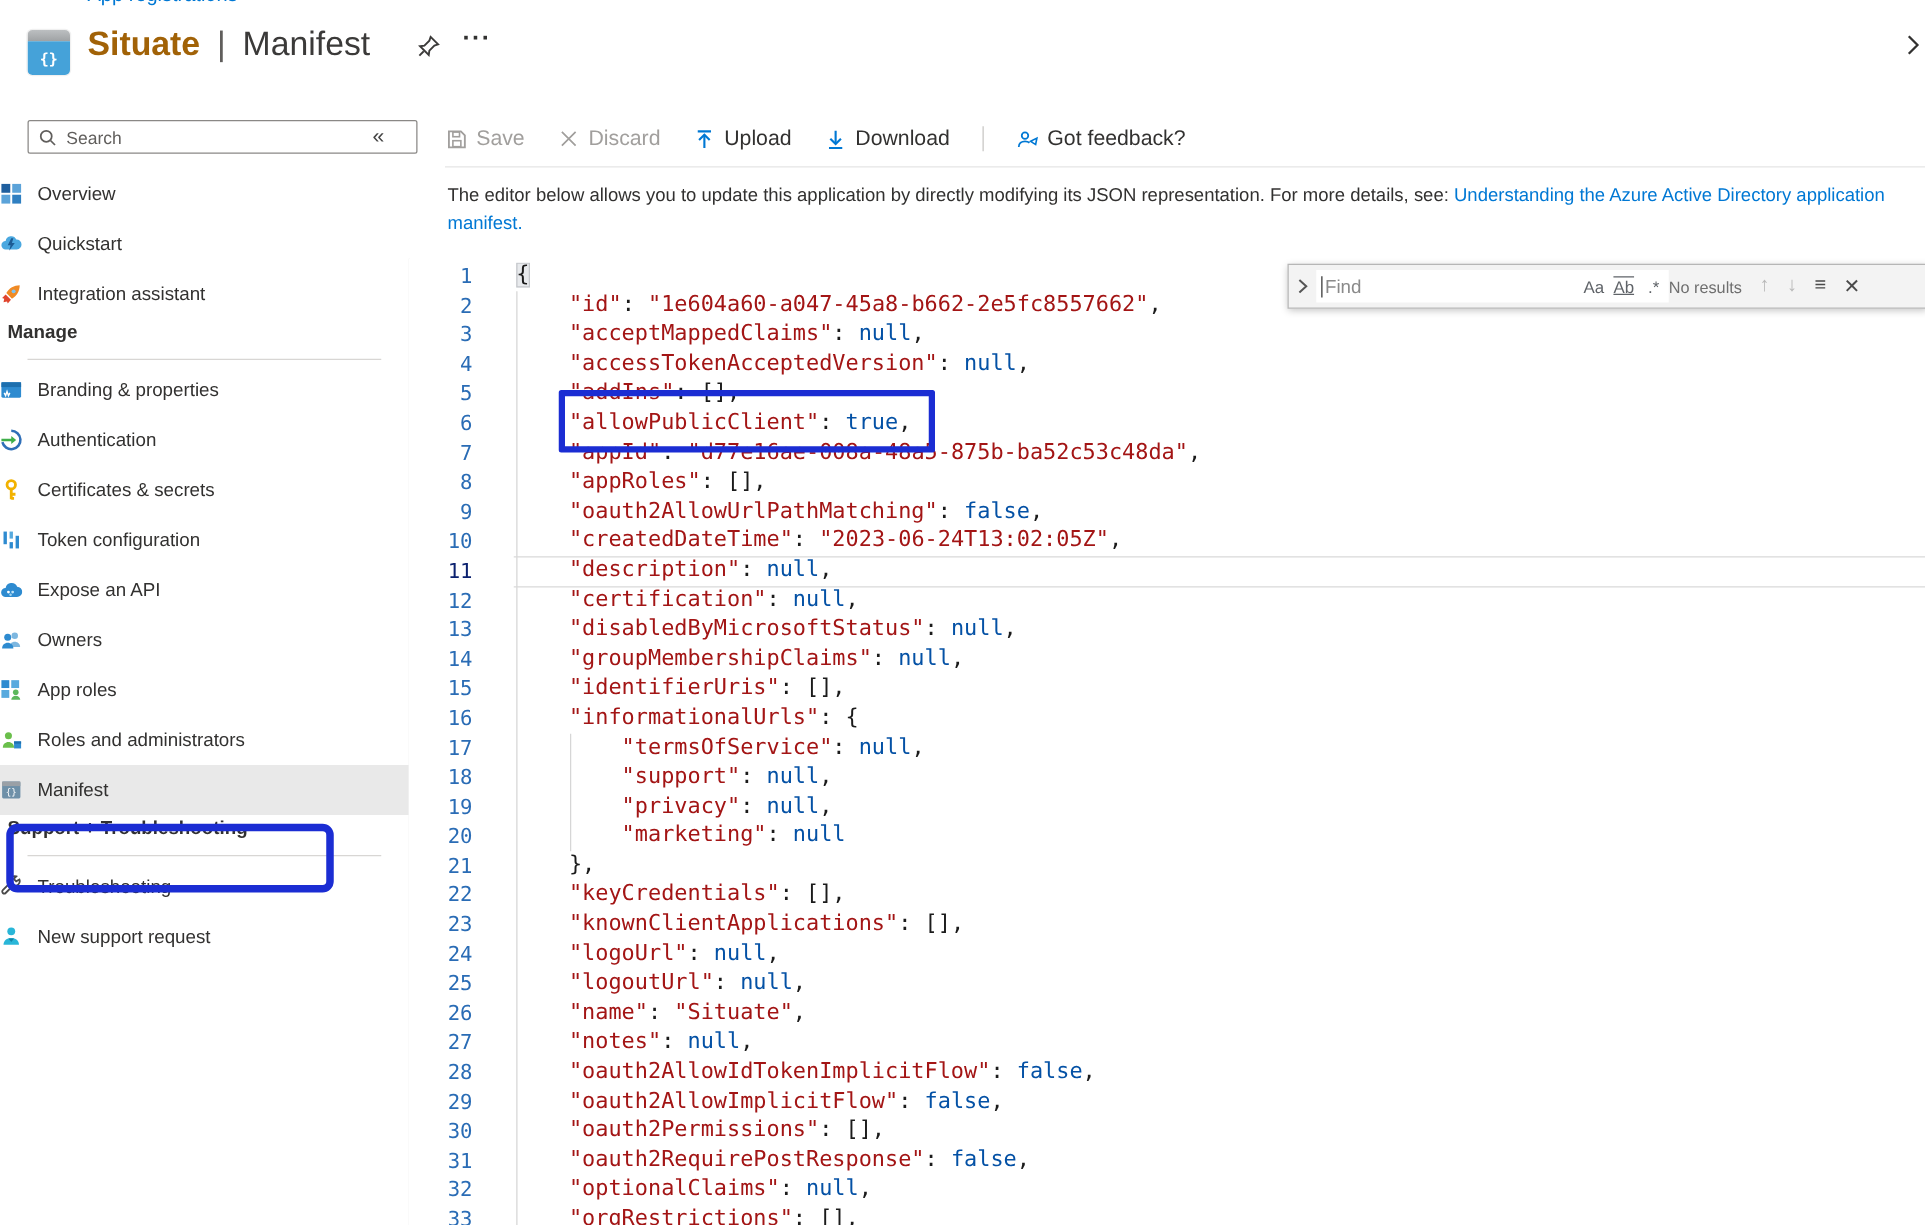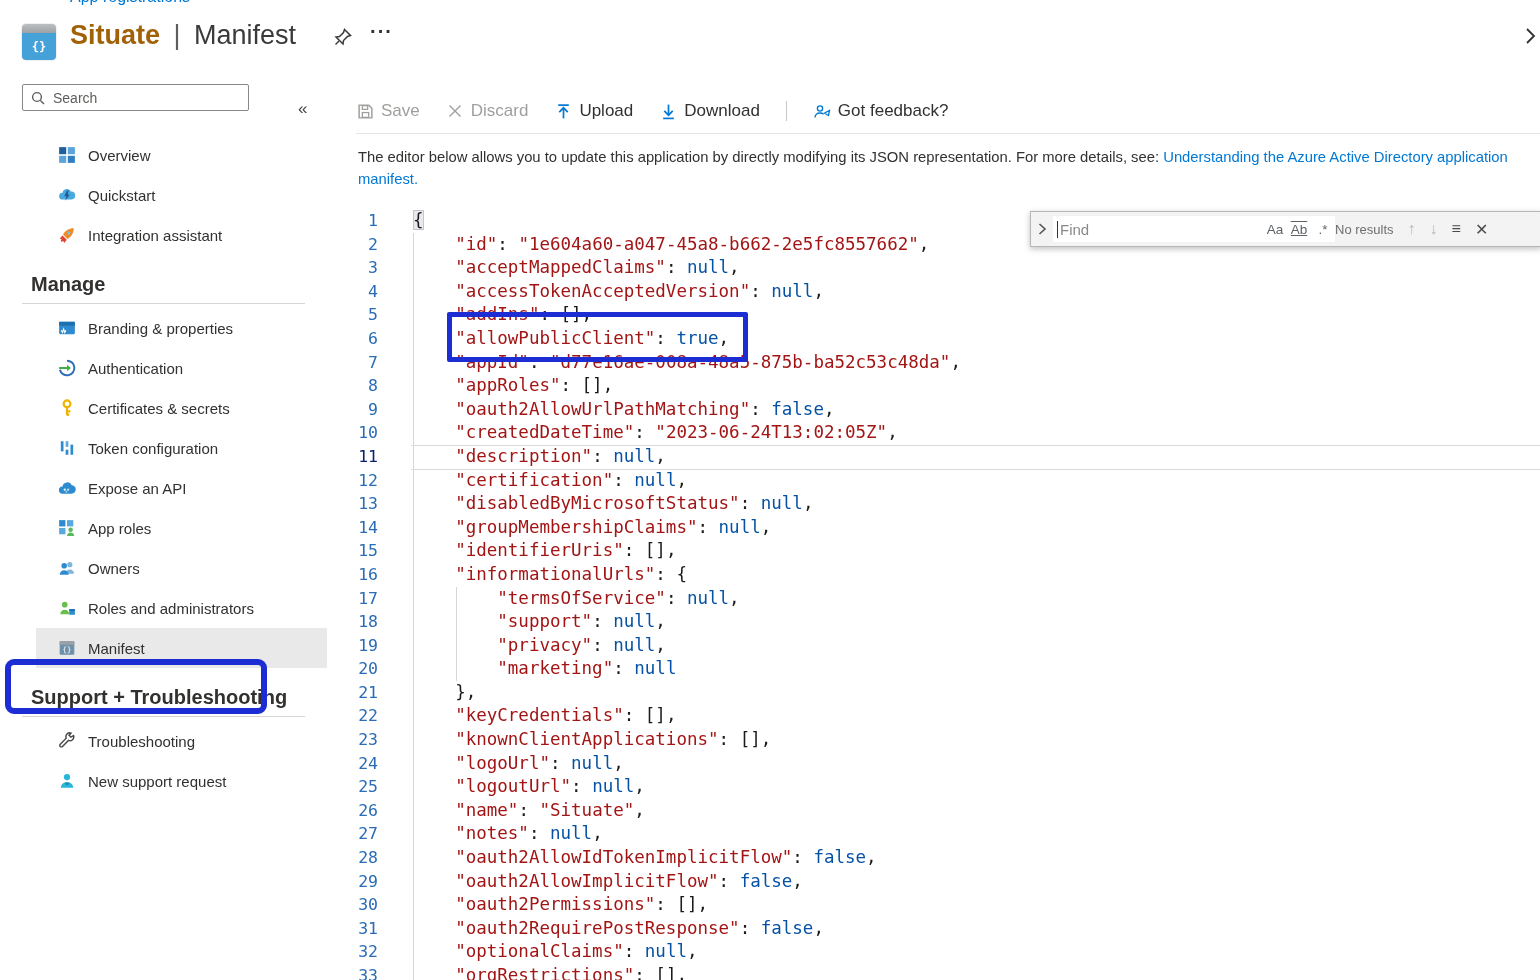--- a/index.html
+++ b/index.html
@@ -20,34 +20,34 @@
   .title{position:absolute;left:70px;top:18px;font-size:27px;line-height:34px;white-space:nowrap;}
   .title .t-app{font-weight:bold;color:#a16207;}
   .title .t-sep{color:#605e5c;font-weight:normal;padding:0 6px;}
   .title .t-page{color:#3b3a39;font-weight:normal;}
   .pin-btn{position:absolute;left:332px;top:26px;width:22px;height:22px;cursor:pointer;}
   .more-btn{position:absolute;left:370px;top:20px;font-size:20px;font-weight:bold;color:#323130;
             letter-spacing:1px;cursor:pointer;}
   .page-chevron{position:absolute;left:1520px;top:26px;width:20px;height:20px;cursor:pointer;}
 
   
-  .search-box{position:absolute;left:22px;top:84px;width:227px;height:27px;border:1px solid #8a8886;
+  .search-box{position:absolute;left:22px;top:96px;width:312px;height:27px;border:1px solid #8a8886;
               border-radius:2px;display:flex;align-items:center;background:#fff;box-sizing:border-box;}
   .search-box svg{margin:0 6px 0 8px;flex:0 0 auto;}
   .search-box input{border:none;outline:none;flex:1;font-size:14px;color:#323130;background:transparent;
               font-family:"Liberation Sans",sans-serif;}
   .search-box input::placeholder{color:#605e5c;}
   .collapse-btn{position:absolute;left:298px;top:99px;font-size:17px;color:#444;cursor:pointer;}
 
   .sidebar{position:absolute;left:0;top:135px;width:327px;}
-  .nav-item{height:40px;display:flex;align-items:center;padding-left:22px;cursor:pointer;font-size:15px;margin-left:36px;}
+  .nav-item{height:40px;display:flex;align-items:center;cursor:pointer;font-size:15px;}
   .nav-item.selected{background:#e9e9e9;}
   .nav-icon{width:18px;height:18px;margin-right:12px;display:inline-flex;align-items:center;justify-content:center;flex:0 0 auto;}
   .nav-label{color:#323130;}
-  .sec-h{margin:18px 0 0;padding-left:31px;height:22px;font-size:20px;font-weight:bold;color:#323130;}
+  .sec-h{margin:2px 0 0;padding-left:6px;height:22px;font-size:15px;font-weight:bold;color:#323130;}
   .sec-div{height:1px;background:#d8d6d4;margin:8px 22px 4px 22px;}
   .sidebar-border{position:absolute;left:327px;top:207px;bottom:0;width:1px;background:#e1e1e1;}
 
   
   .toolbar{position:absolute;left:356px;top:96px;height:30px;display:flex;align-items:center;}
   .tb-item{display:flex;align-items:center;margin-right:26px;border:none;background:none;
            font-size:17px;color:#323130;cursor:pointer;font-family:"Liberation Sans",sans-serif;padding:0;}
   .tb-item.disabled{color:#a19f9d;cursor:default;}
   .tb-icon{width:18px;height:18px;margin-right:7px;display:inline-flex;align-items:center;justify-content:center;}
   .tb-sep{width:1px;height:20px;background:#c8c6c4;margin-right:26px;}
@@ -219,39 +219,39 @@
             <circle cx="6" cy="9.5" r="1" fill="#fff"></circle>
             <circle cx="9" cy="9.5" r="1" fill="#bfe3f7"></circle>
             <circle cx="7.5" cy="11.3" r="0.9" fill="#9ed4f2"></circle>
           </svg>
         </span>
         <span class="nav-label">Expose an API</span>
       </div>
       <div class="nav-item">
         <span class="nav-icon">
           <svg width="18" height="18" viewBox="0 0 16 16">
+            <circle cx="10.5" cy="5" r="2.3" fill="#7db7e0"></circle>
+            <path d="M6.7 13c0-2.2 1.7-3.7 3.8-3.7S14.3 10.8 14.3 13Z" fill="#7db7e0"></path>
+            <circle cx="5.5" cy="6" r="2.5" fill="#2e8bd0"></circle>
+            <path d="M1.5 14c0-2.4 1.8-4 4-4s4 1.6 4 4Z" fill="#2e8bd0"></path>
+          </svg>
+        </span>
+        <span class="nav-label">Owners</span>
+      </div>
+      <div class="nav-item">
+        <span class="nav-icon">
+          <svg width="18" height="18" viewBox="0 0 16 16">
             <rect x="1" y="1" width="5.6" height="5.6" fill="#2e8bd0"></rect>
             <rect x="8" y="1" width="5.6" height="5.6" fill="#58aade"></rect>
             <rect x="1" y="8" width="5.6" height="5.6" fill="#58aade"></rect>
             <circle cx="11.2" cy="9.6" r="2" fill="#5cb85c"></circle>
             <path d="M8 15c0-1.8 1.4-3 3.2-3s3.2 1.2 3.2 3Z" fill="#5cb85c"></path>
           </svg>
         </span>
         <span class="nav-label">App roles</span>
-      </div>
-      <div class="nav-item">
-        <span class="nav-icon">
-          <svg width="18" height="18" viewBox="0 0 16 16">
-            <circle cx="10.5" cy="5" r="2.3" fill="#7db7e0"></circle>
-            <path d="M6.7 13c0-2.2 1.7-3.7 3.8-3.7S14.3 10.8 14.3 13Z" fill="#7db7e0"></path>
-            <circle cx="5.5" cy="6" r="2.5" fill="#2e8bd0"></circle>
-            <path d="M1.5 14c0-2.4 1.8-4 4-4s4 1.6 4 4Z" fill="#2e8bd0"></path>
-          </svg>
-        </span>
-        <span class="nav-label">Owners</span>
       </div>
       <div class="nav-item">
         <span class="nav-icon">
           <svg width="18" height="18" viewBox="0 0 16 16">
             <circle cx="6" cy="5" r="2.5" fill="#6abf4b"></circle>
             <path d="M2 13.5c0-2.4 1.8-4 4-4s4 1.6 4 4Z" fill="#6abf4b"></path>
             <rect x="10" y="9" width="5" height="5" fill="#2e8bd0"></rect>
             <rect x="10" y="9" width="5" height="1.6" fill="#1d6fae"></rect>
           </svg>
         </span>

